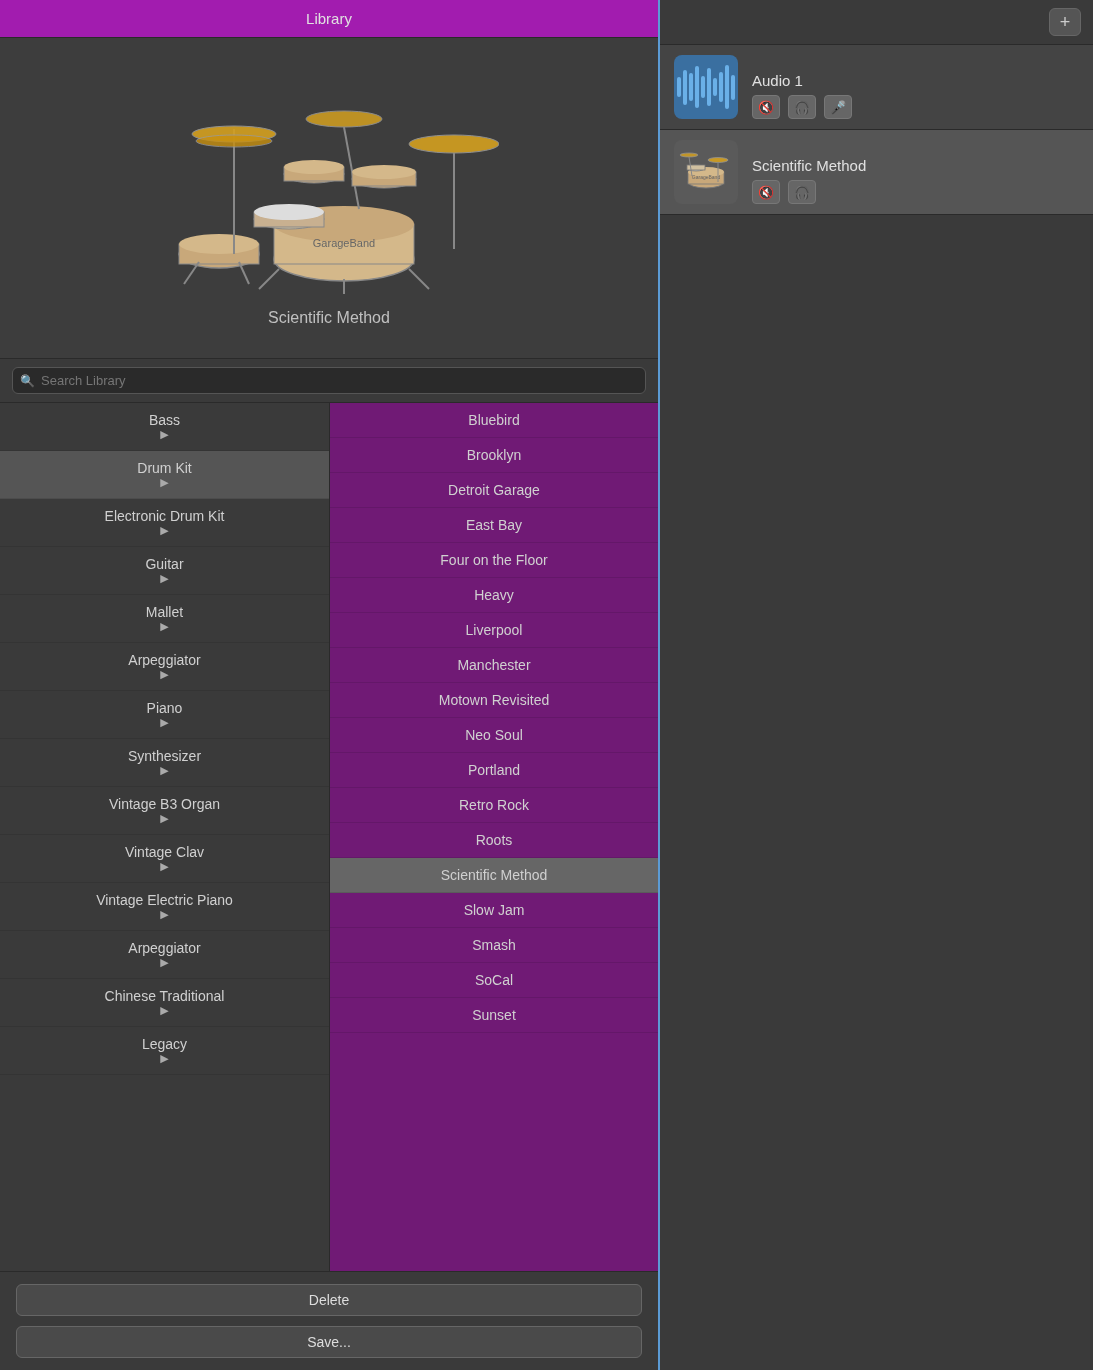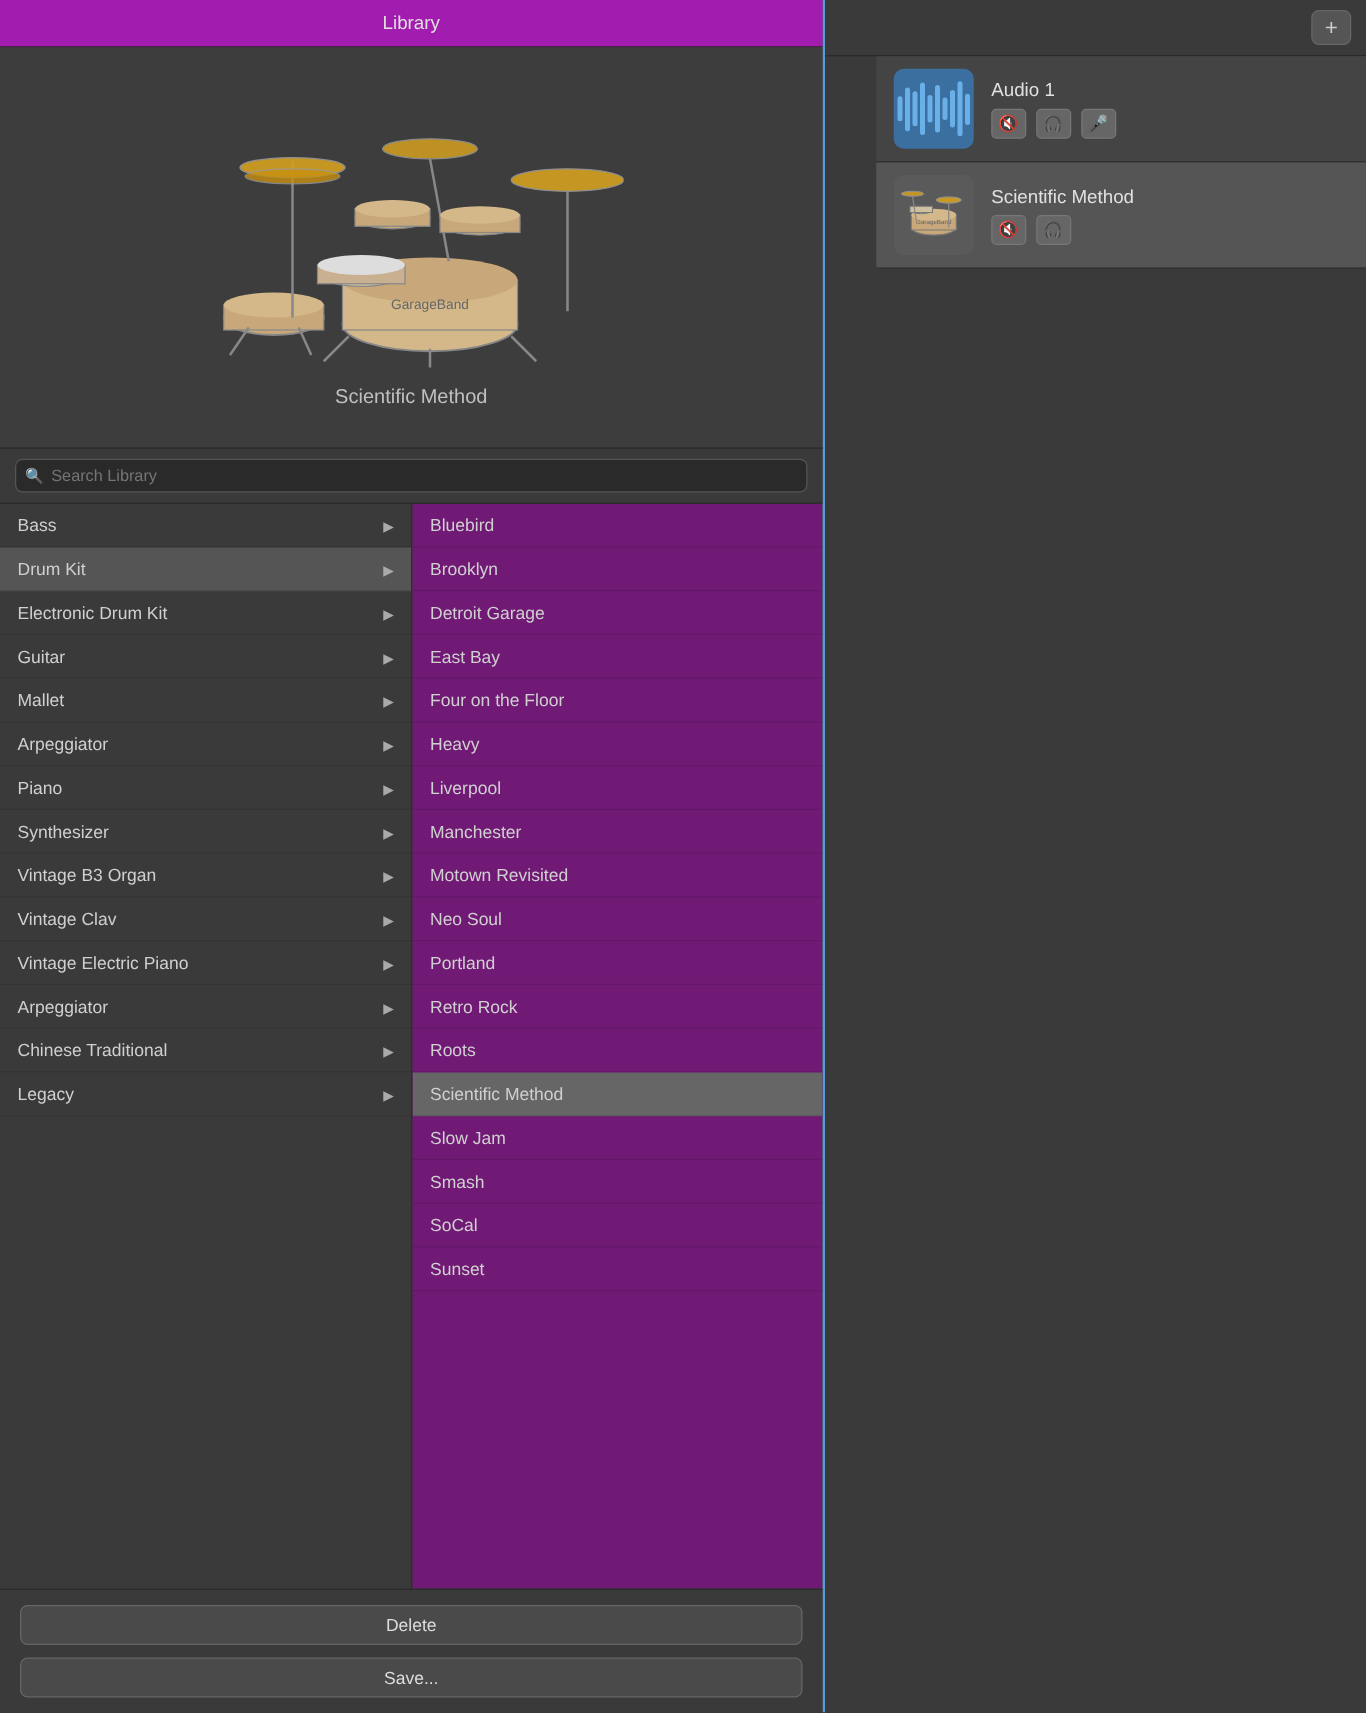--- a/index.html
+++ b/index.html
@@ -101,27 +101,28 @@
     }
 
     .right-list {
       flex: 1;
       overflow-y: auto;
       background: #701a75;
     }
 
     .list-item {
       display: flex;
-      align-items: flex-end;
+      align-items: center;
       justify-content: space-between;
       padding: 9px 14px;
       color: #d0d0d0;
       font-size: 14px;
       cursor: pointer;
       border-bottom: 1px solid rgba(0,0,0,0.1);
+      flex-direction: column;
     }
 
     .list-item.selected-category {
       background: #555;
     }
 
     .list-item.selected-item {
       background: #666;
     }
 
@@ -178,25 +179,24 @@
       font-size: 18px;
       display: flex;
       align-items: center;
       justify-content: center;
       cursor: pointer;
     }
 
     
     .track-item {
       display: flex;
-      align-items: center;
+      align-items: flex-end;
       padding: 10px 14px;
       gap: 14px;
       border-bottom: 1px solid #2a2a2a;
-      margin-left: 41px;
     }
 
     .track-item.audio-track {
       background: #444;
     }
 
     .track-item.drum-track {
       background: #555;
     }
 

